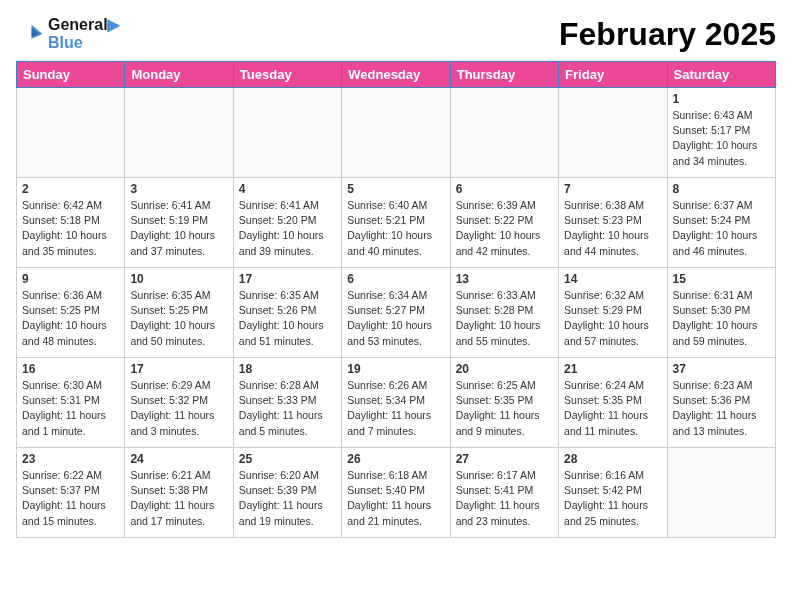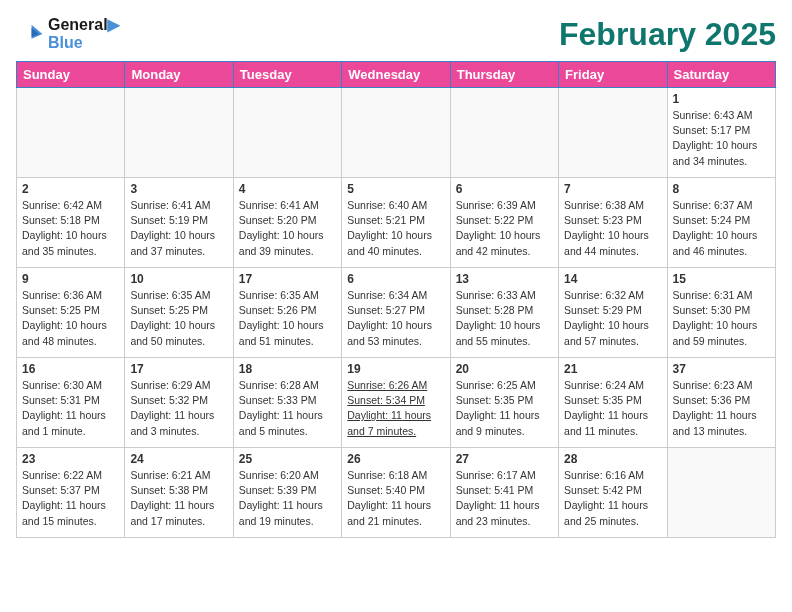--- a/index.html
+++ b/index.html
@@ -24,21 +24,21 @@
     .logo-icon {
       width: 28px;
       height: 28px;
     }
     .title-block {
       text-align: right;
     }
     .month-title {
       font-size: 32px;
       font-weight: bold;
-      color: #0f766e;
+      color: #000000;
     }
     .subtitle {
       font-size: 14px;
       color: #555;
     }
     .calendar {
       width: 100%;
       border-collapse: collapse;
       border: 1px solid #ccc;
     }
@@ -229,21 +229,21 @@
 Daylight: 11 hours and 3 minutes.</div>
         </td>
         <td>
           <span class="day-num">18</span>
           <div class="day-info" style="white-space: pre-line;">Sunrise: 6:28 AM
 Sunset: 5:33 PM
 Daylight: 11 hours and 5 minutes.</div>
         </td>
         <td>
           <span class="day-num">19</span>
-          <div class="day-info" style="white-space: pre-line; text-decoration: underline;">Sunrise: 6:26 AM
+          <div class="day-info" style="white-space: pre-line;">Sunrise: 6:26 AM
 Sunset: 5:34 PM
 Daylight: 11 hours and 7 minutes.</div>
         </td>
         <td>
           <span class="day-num">20</span>
           <div class="day-info" style="white-space: pre-line;">Sunrise: 6:25 AM
 Sunset: 5:35 PM
 Daylight: 11 hours and 9 minutes.</div>
         </td>
         <td>

